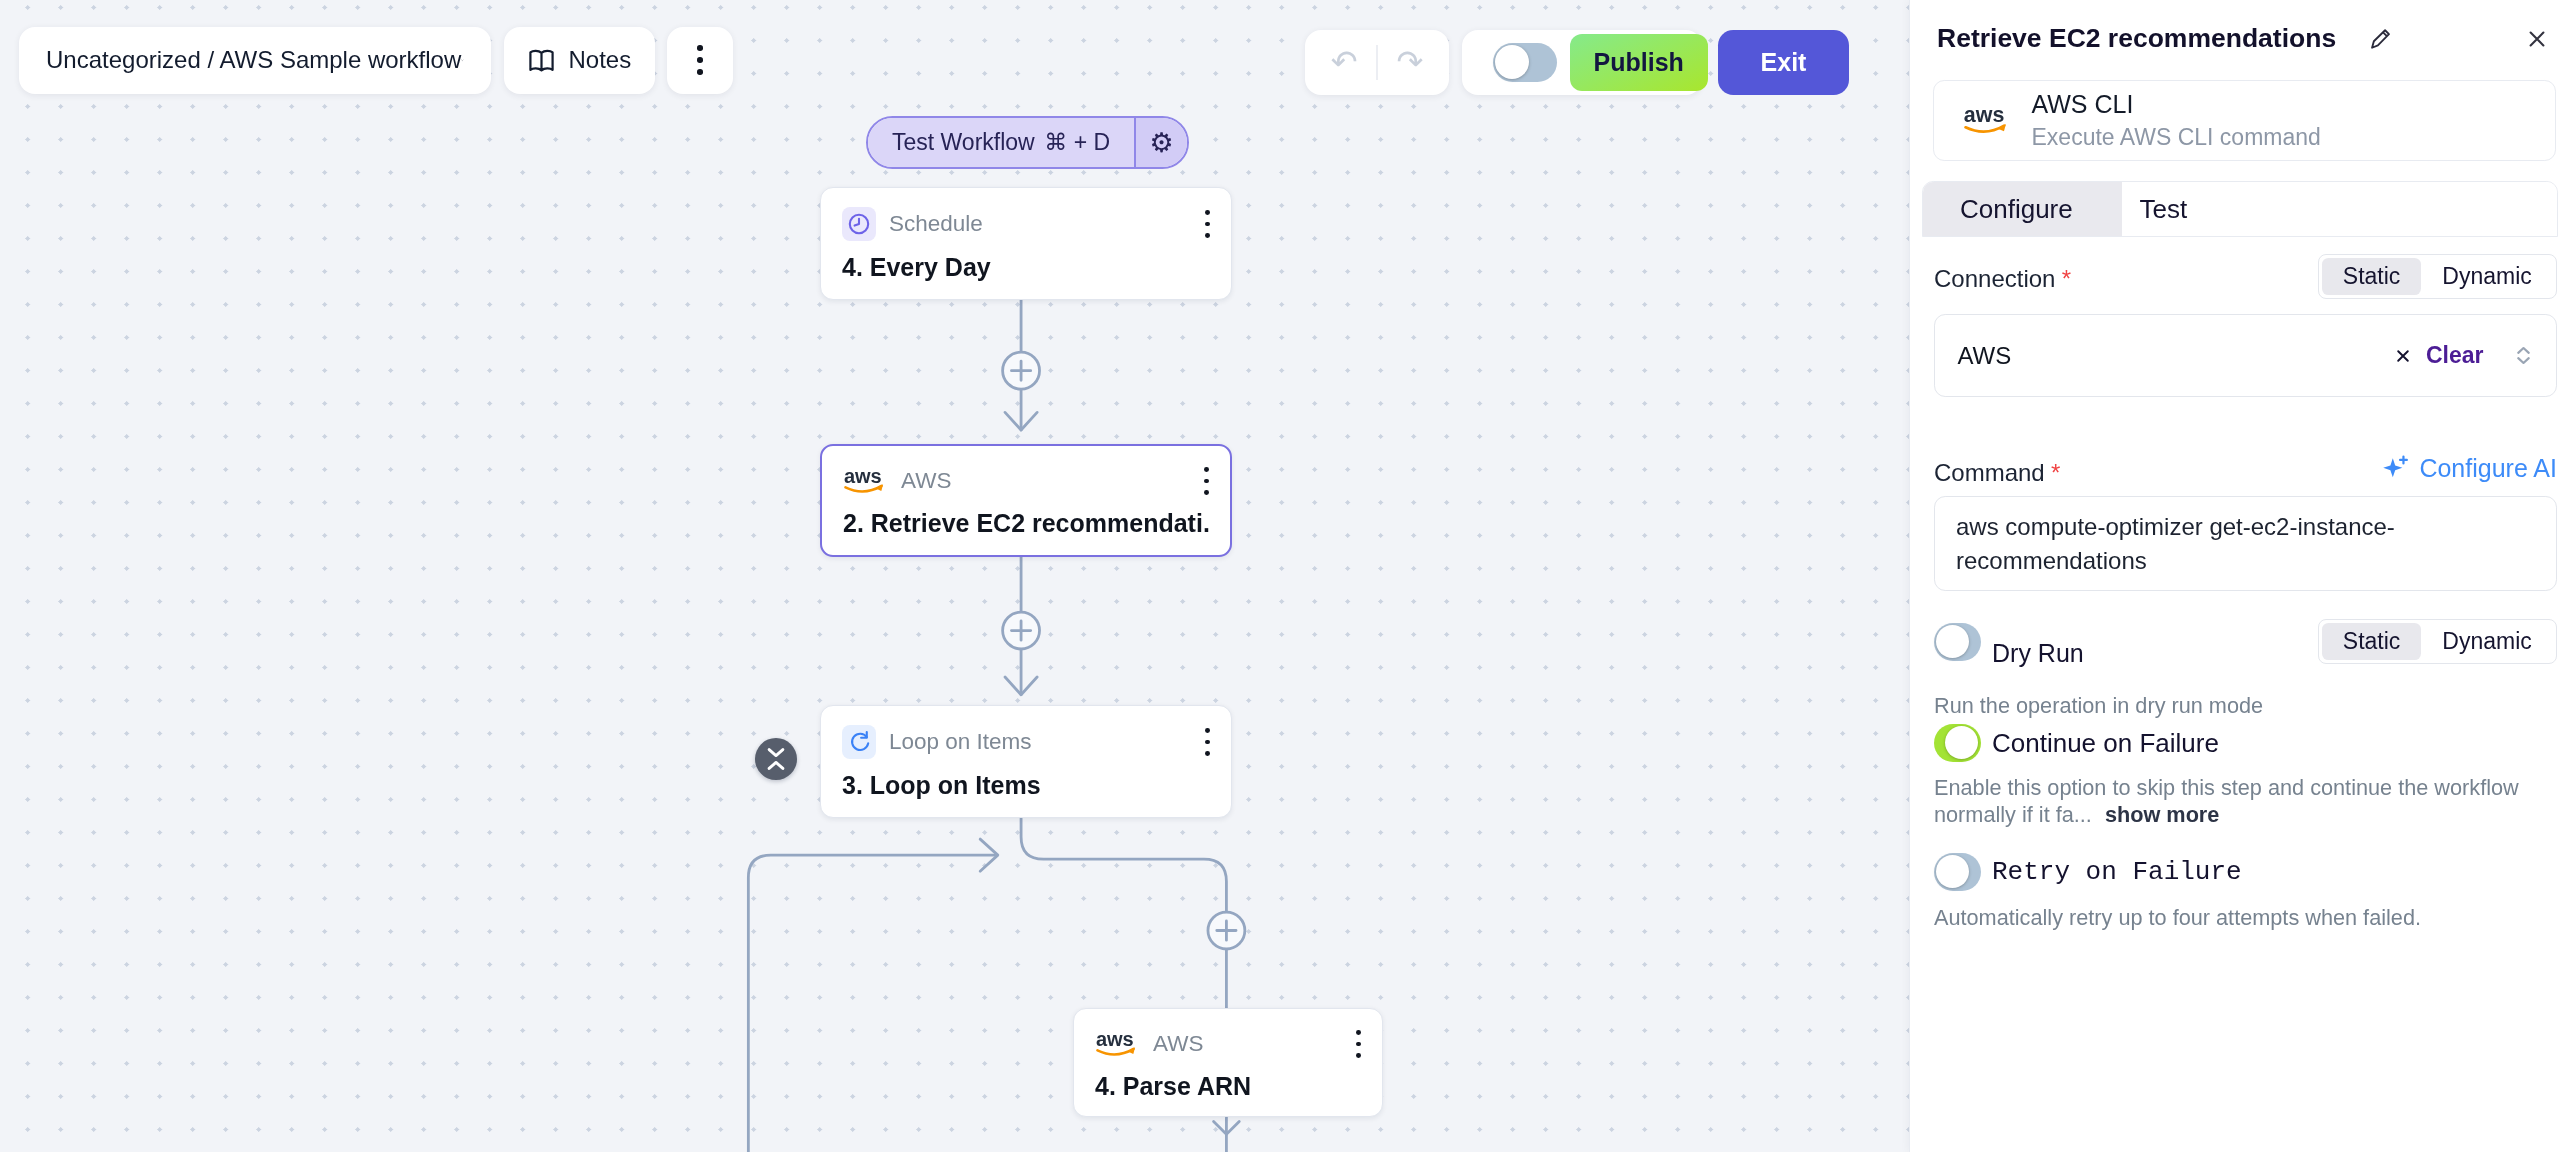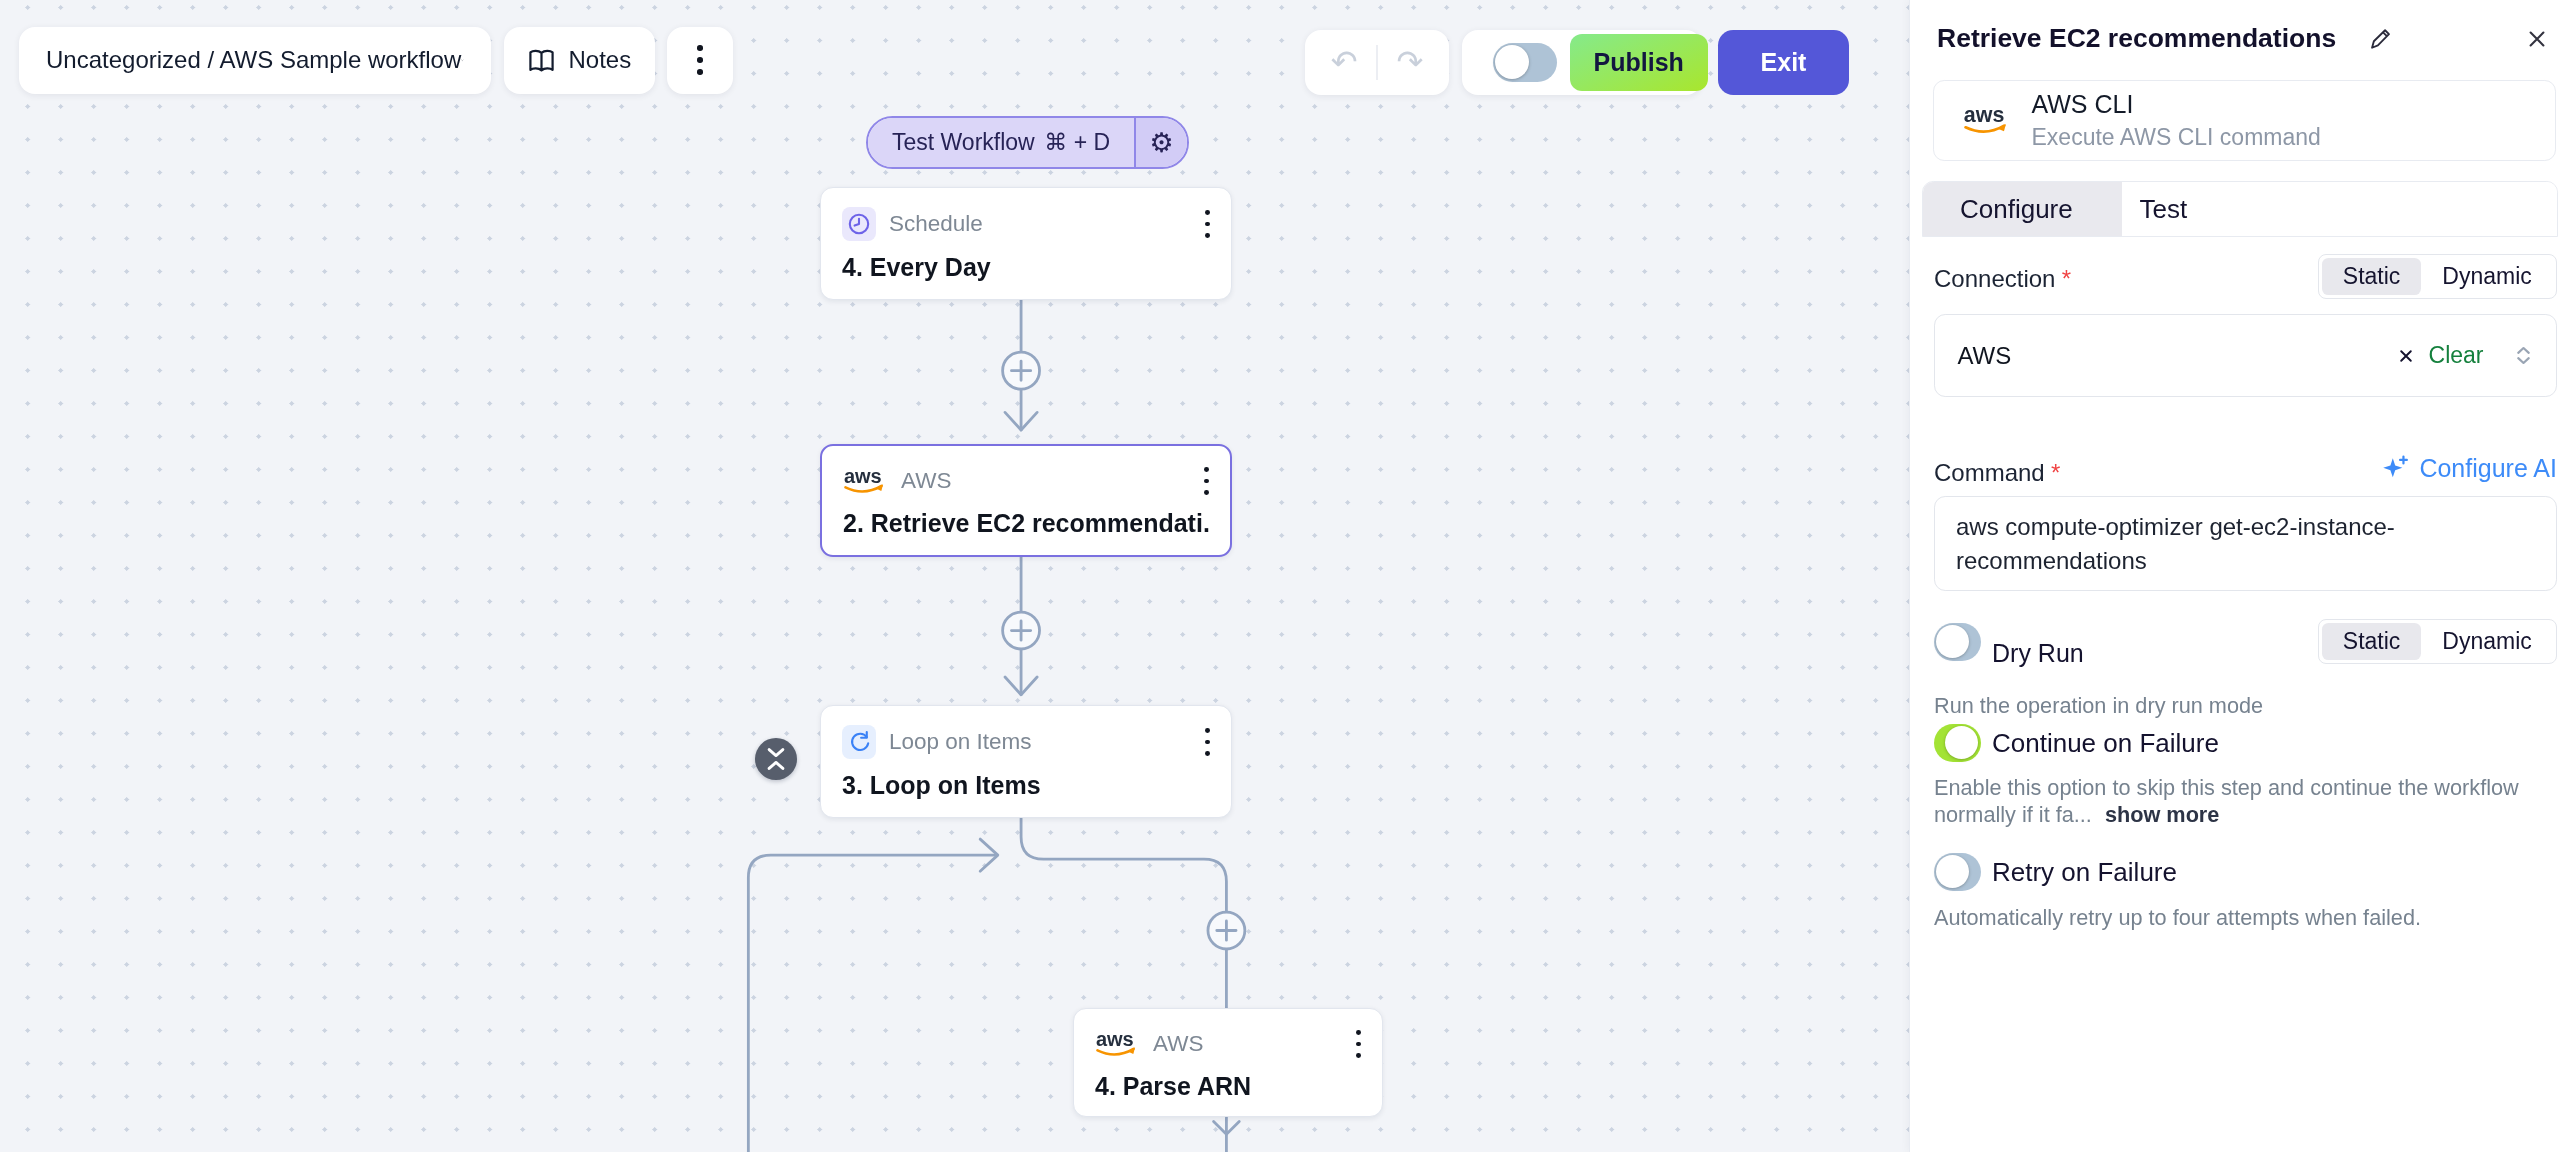--- a/index.html
+++ b/index.html
@@ -91,39 +91,39 @@
   .seg{border:1.2px solid #e3e6ec;border-radius:8px;background:#fff;display:flex;align-items:center;
     padding:3.2px;height:45px;}
   .seg .opt{font-size:23px;color:#15142f;padding:0 21px;height:37px;display:flex;align-items:center;
     border-radius:6.4px;cursor:pointer;white-space:nowrap;}
   .seg .opt.sel{background:#e8e8ed;}
   #conn-label{left:24px;top:265px;display:flex;text-align:right;}
   #conn-seg{right:19px;top:254px;}
   #conn-select{left:24px;top:314px;width:623px;height:83px;border:1.2px solid #e3e6ec;border-radius:11.2px;
     display:flex;align-items:center;padding:0 22.5px;cursor:pointer;}
   #conn-value{font-size:24px;color:#10151f;flex:1;}
-  #conn-clear{display:flex;align-items:center;gap:15px;font-size:23px;font-weight:400;color:#15803d;cursor:pointer;}
+  #conn-clear{display:flex;align-items:center;gap:15px;font-size:23px;font-weight:700;color:#4c1d95;cursor:pointer;}
   #conn-unfold{margin-left:29px;}
   #cmd-label{left:24px;top:459px;display:flex;}
   #configure-ai{right:19px;top:454px;display:flex;align-items:center;gap:10.4px;cursor:pointer;
     font-size:25px;font-weight:500;color:var(--ai-blue);}
   #cmd-box{left:24px;top:496px;width:623px;height:95px;border:1.2px solid #e3e6ec;border-radius:11.2px;
     padding:13px 21px;font-size:24px;line-height:34px;color:#1d2330;overflow:hidden;cursor:text;}
   .sw-sm{width:47px;height:38px;}
   .sw-sm .knob{width:33px;height:33px;top:2.4px;left:2.4px;}
   .sw-sm.on .knob{left:11.2px;}
   .tog-label{font-size:25px;font-weight:500;color:#14122e;white-space:nowrap;}
   #dry-toggle{left:24px;top:623px;}  #dry-label{left:82px;top:627px;margin-top:12px;}
   #dry-seg{right:19px;top:619px;}
   .help{font-size:21.7px;color:var(--help);line-height:26.5px;}
   #dry-help{left:24px;top:693px;}
   #cof-toggle{left:24px;top:724px;} #cof-label{left:82px;top:728px;font-size:26px;}
   #cof-help{left:24px;top:775px;width:618px;}
   #show-more{font-weight:700;color:#2d3446;margin-left:13px;cursor:pointer;white-space:nowrap;}
-  #rof-toggle{left:24px;top:853px;} #rof-label{left:82px;top:857px;font-size:26px;}
+  #rof-toggle{left:24px;top:853px;} #rof-label{left:82px;top:857px;font-size:26px;font-family:Liberation Mono, monospace;}
   #rof-help{left:24px;top:905px;}
 </style>
 </head>
 <body>
 
 <div id="app">
 
   <div id="canvas">
 
     <svg id="edges" width="1909" height="1152" viewBox="0 0 2380 1436">

